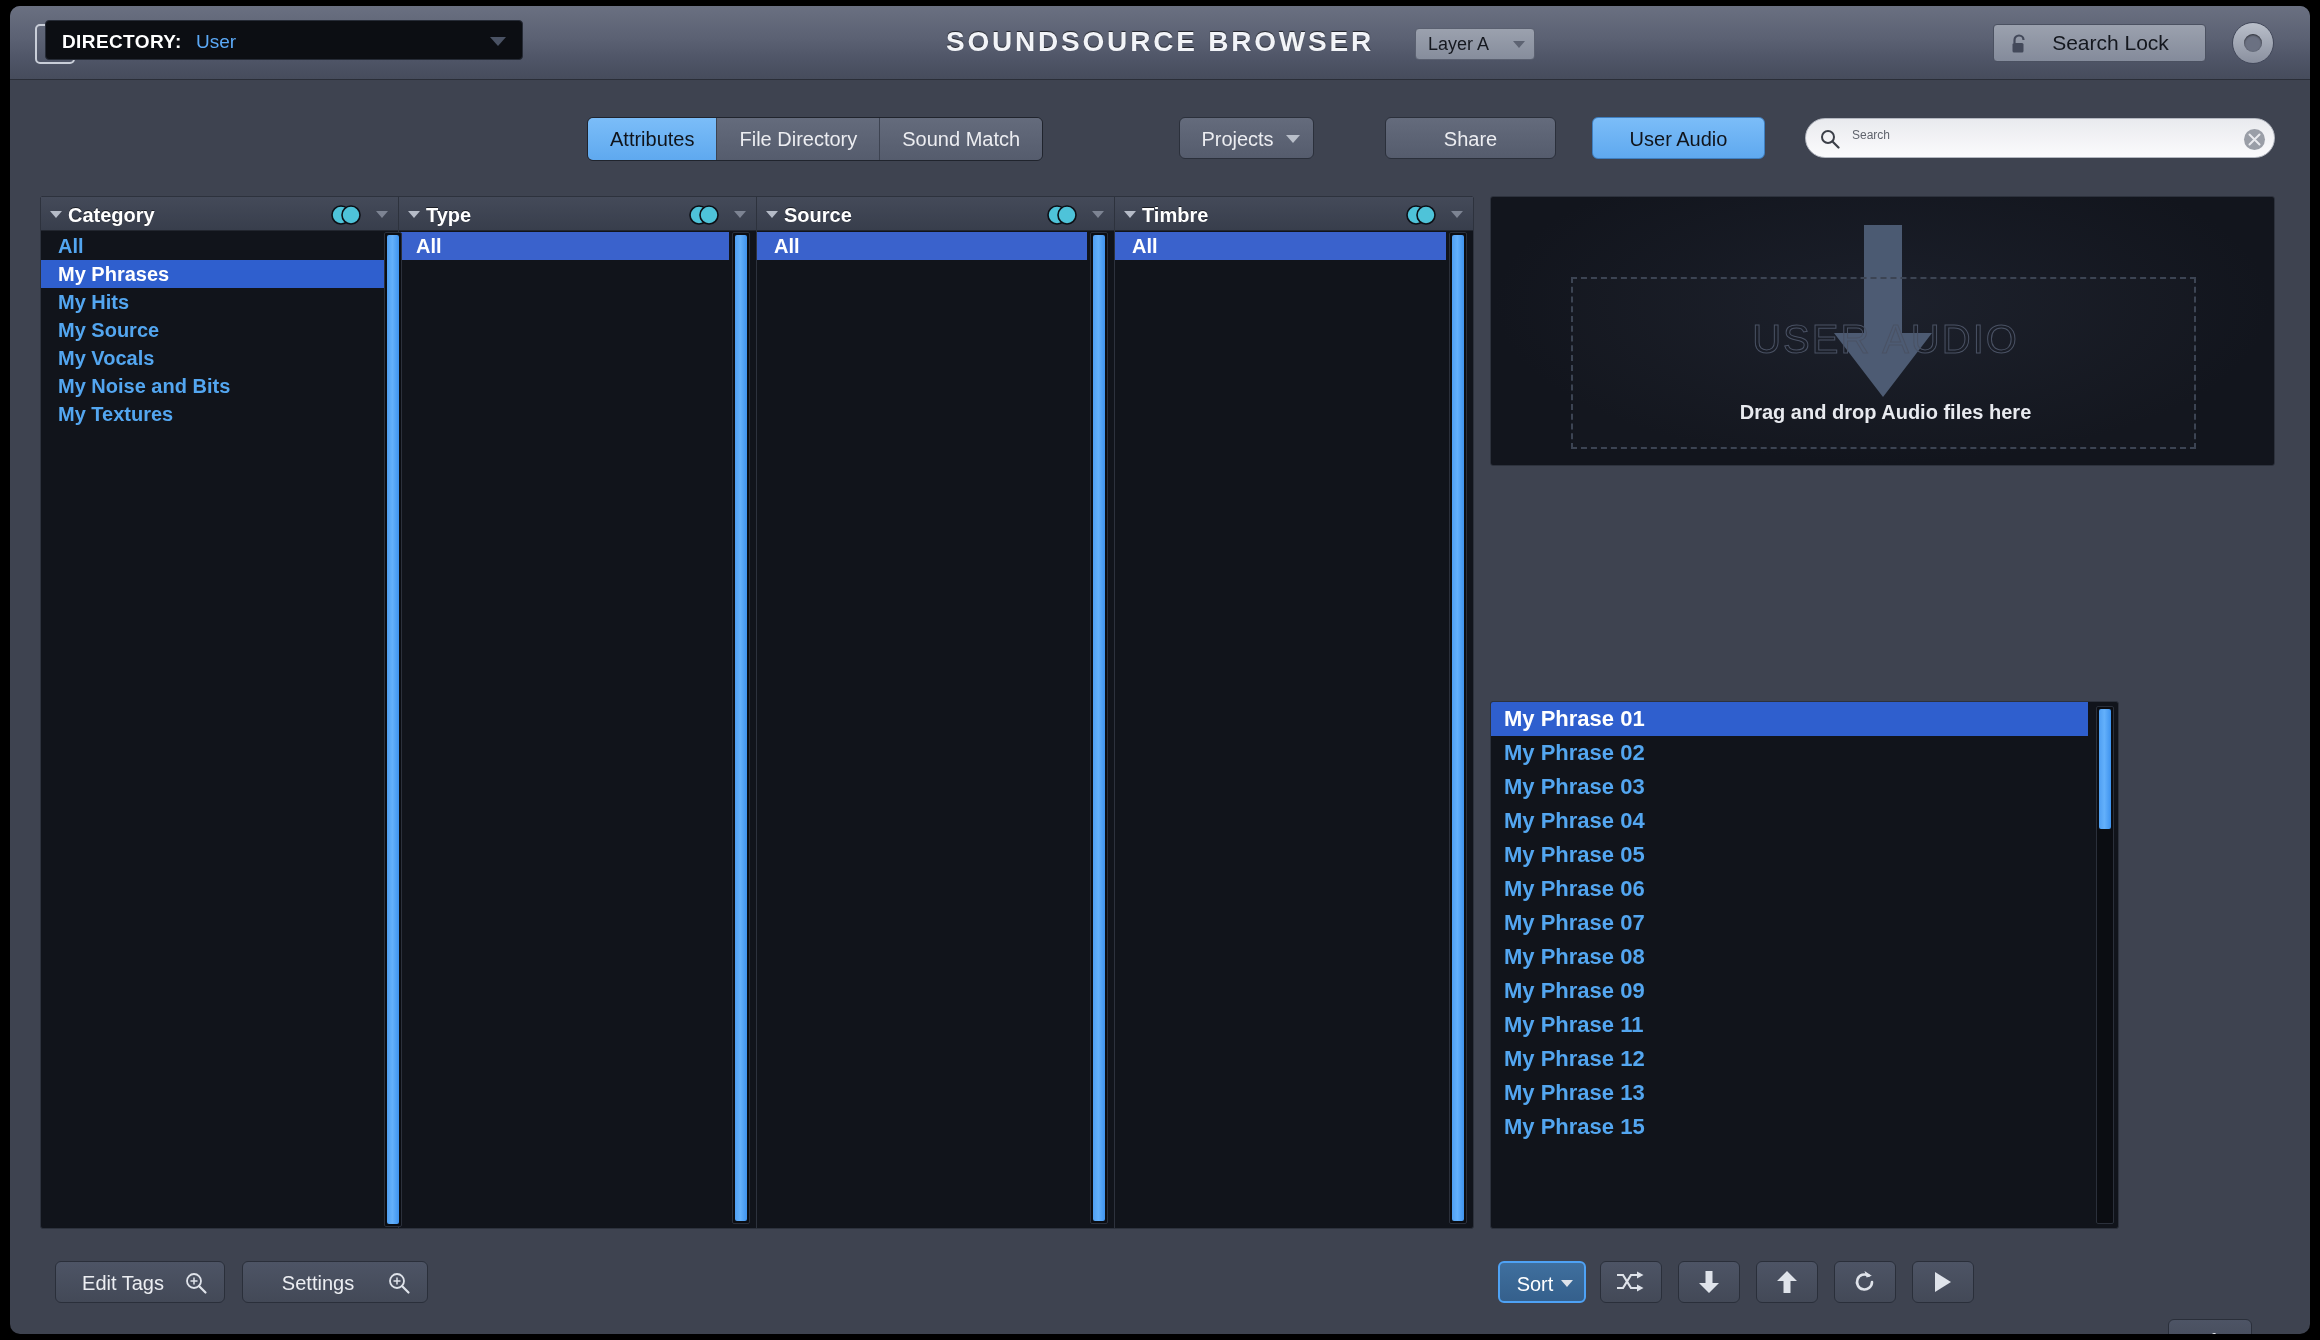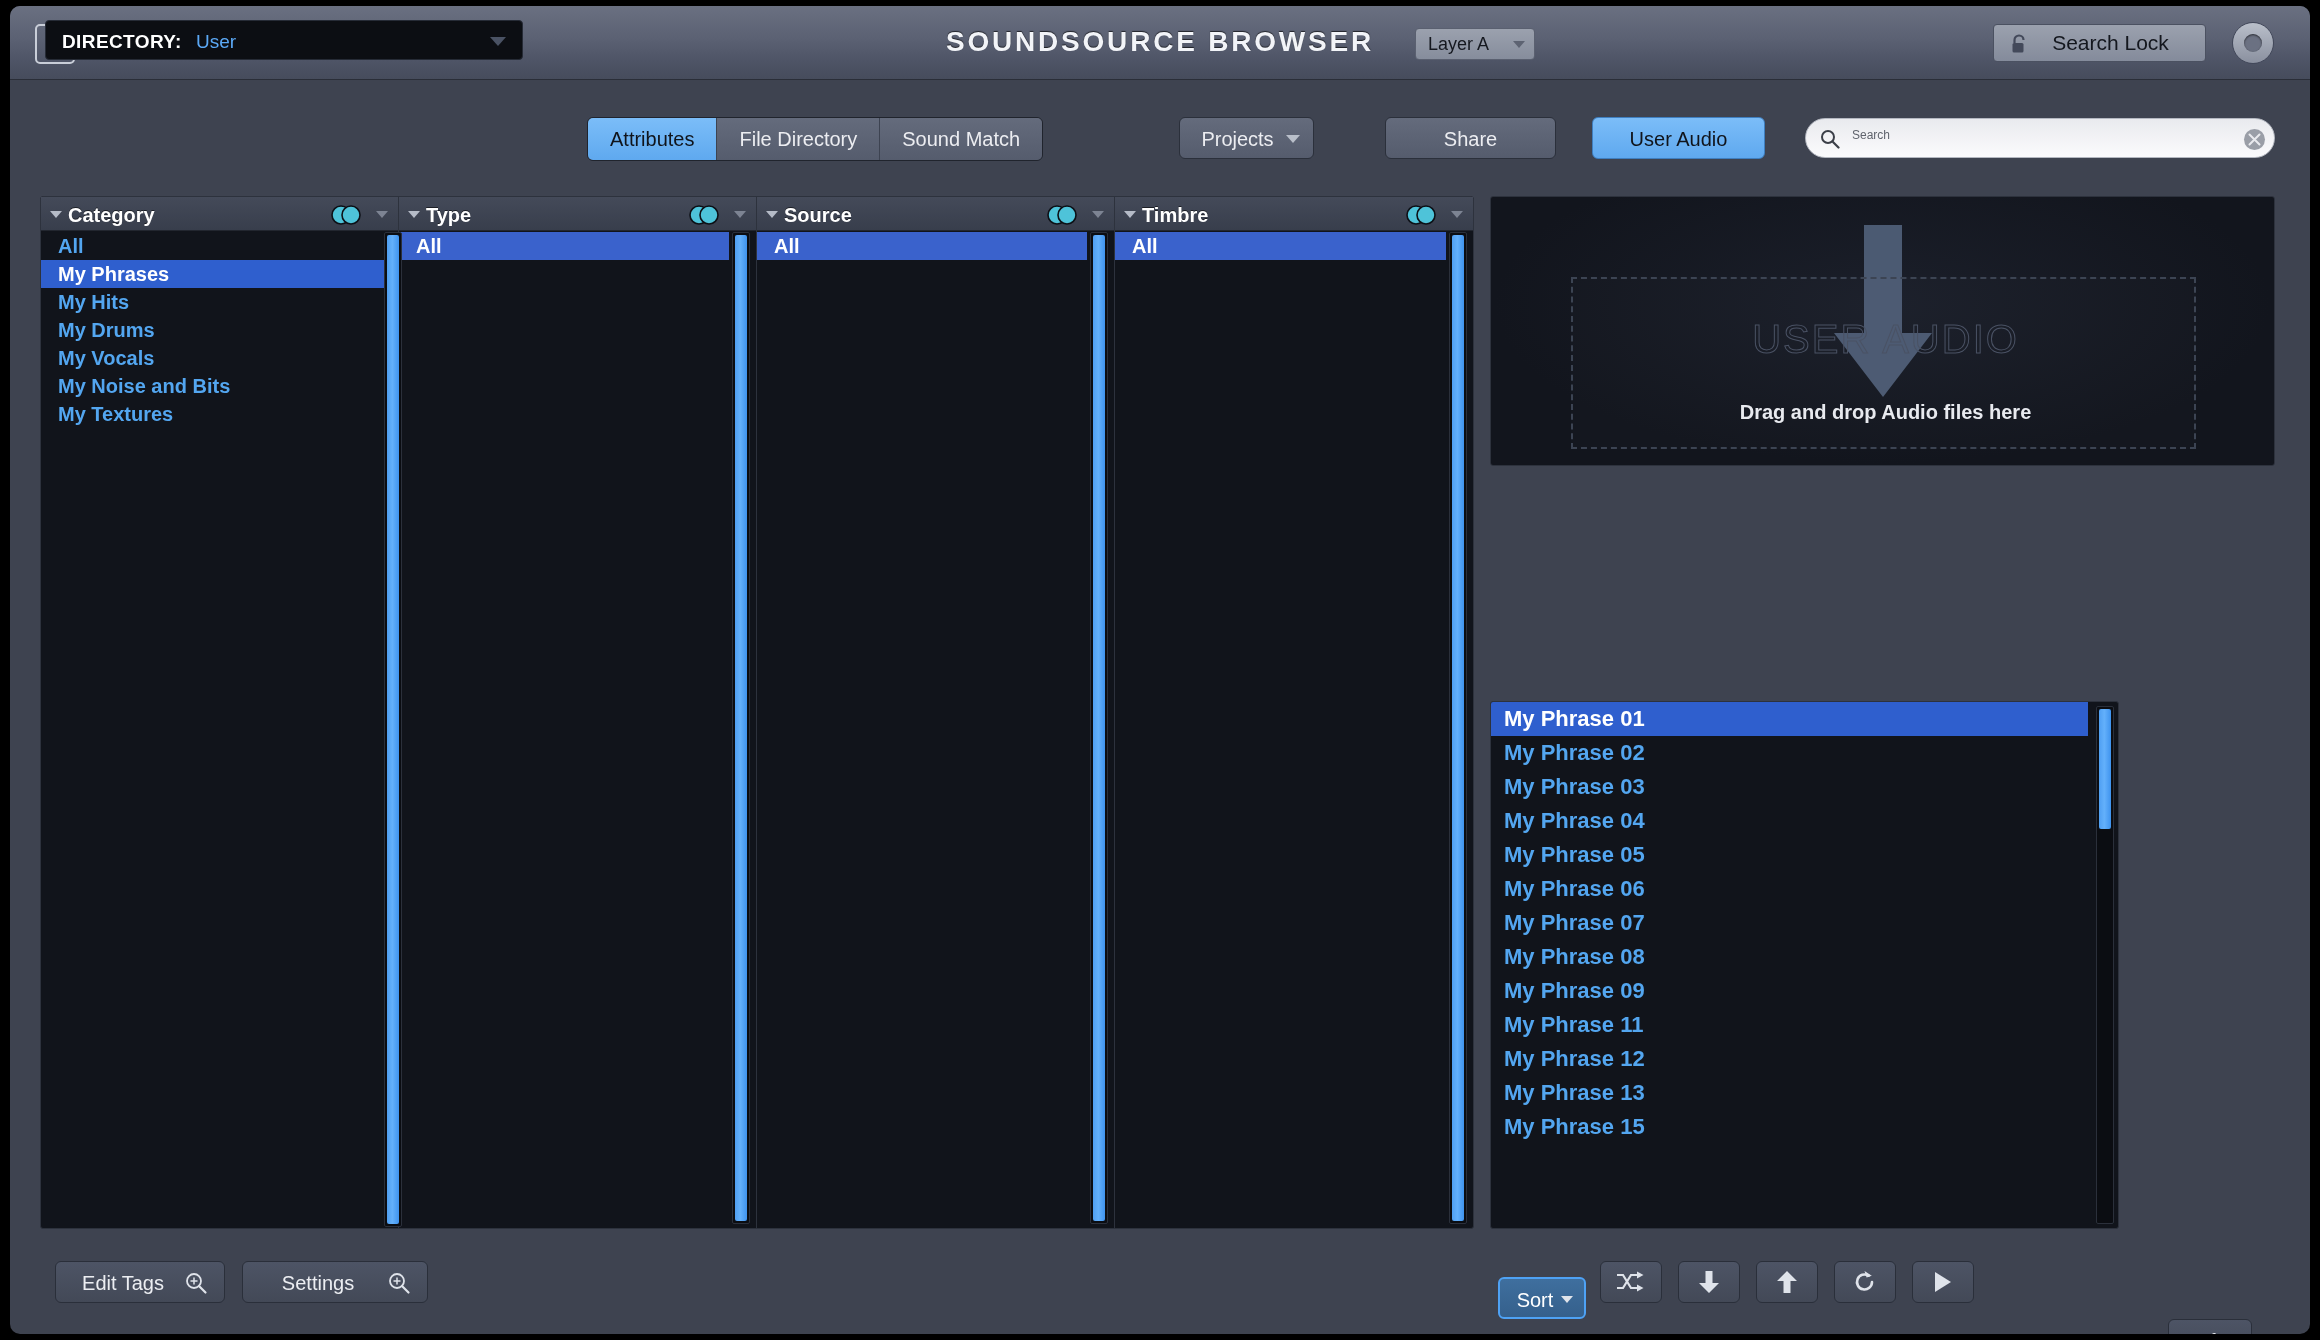--- a/index.html
+++ b/index.html
@@ -383,21 +383,21 @@
     border-right: 6px solid transparent;
     border-top: 7px solid #dfe3ea;
   }
   .bb-ico { position: absolute; height: 42px; width: 62px;
     background: linear-gradient(to bottom, #4d5465, #434957);
     border: 1px solid #2a2f3a; border-radius: 6px; cursor: pointer; }
   .bb-ico svg { position: absolute; left: 50%; top: 50%; transform: translate(-50%,-50%); }
 
   #btn-edit-tags { left: 45px;  top: 1255px; width: 170px; }
   #btn-settings  { left: 232px; top: 1255px; width: 186px; }
-  #btn-sort      { left: 1488px; top: 1255px; width: 88px; margin-top: 16px; }
+  #btn-sort      { left: 1488px; top: 1255px; width: 88px; }
   #ico-shuffle   { left: 1590px; top: 1255px; }
   #ico-down      { left: 1668px; top: 1255px; }
   #ico-up        { left: 1746px; top: 1255px; }
   #ico-redo      { left: 1824px; top: 1255px; }
   #ico-play      { left: 1902px; top: 1255px; }
   #btn-info      { left: 2158px; top: 1313px; width: 84px; }
 
   .btn-label { pointer-events: none; }
   .mag-plus { position: absolute; right: 16px; top: 9px; }
 </style>
@@ -476,21 +476,21 @@
         <svg class="venn" width="36" height="20" viewBox="0 0 36 20">
           <circle cx="13" cy="10" r="9" fill="#4ec3d9" stroke="#0d1016" stroke-width="1.6"></circle>
           <circle cx="23" cy="10" r="9" fill="#4ec3d9" stroke="#0d1016" stroke-width="1.6"></circle>
         </svg>
         <span class="hcaret"></span>
       </div>
       <div class="fcol-body">
         <div class="fitem">All</div>
         <div class="fitem selected">My Phrases</div>
         <div class="fitem">My Hits</div>
-        <div class="fitem">My Drums</div>
+        <div class="fitem">My Source</div>
         <div class="fitem">My Vocals</div>
         <div class="fitem">My Noise and Bits</div>
         <div class="fitem">My Textures</div>
       </div>
     </div>
 
     <div class="fcol" style="width:358px">
       <div class="fcol-head">
         <span class="tri"></span>
         <span class="title">Type</span>

